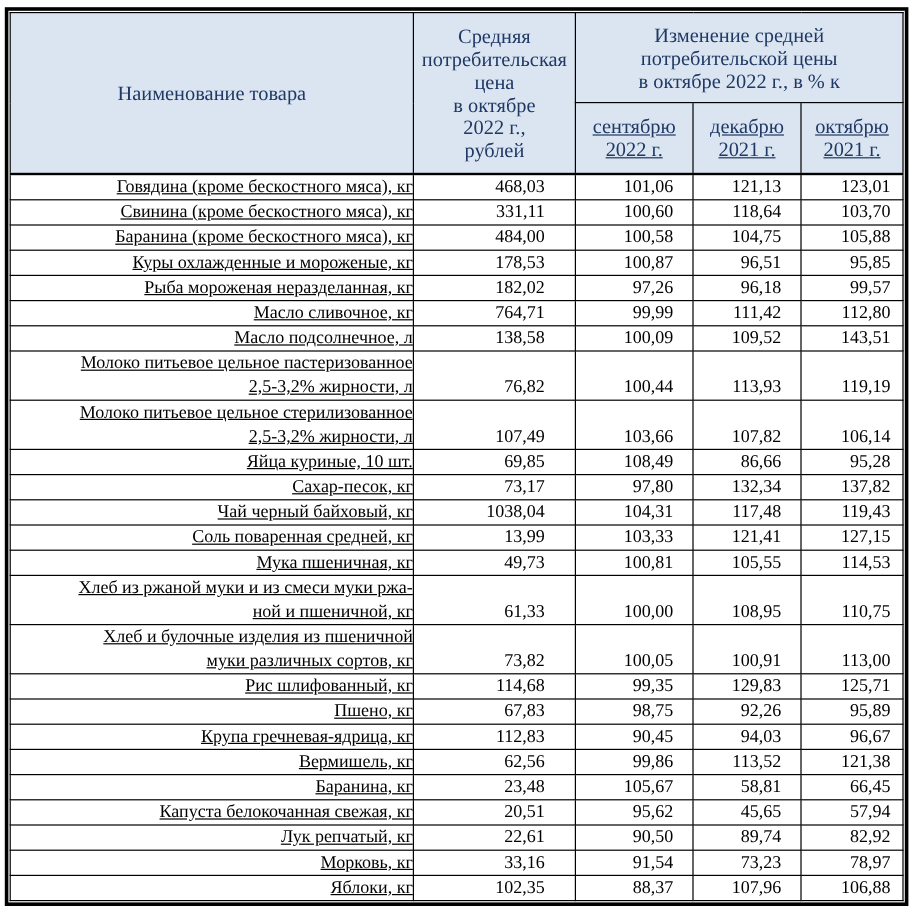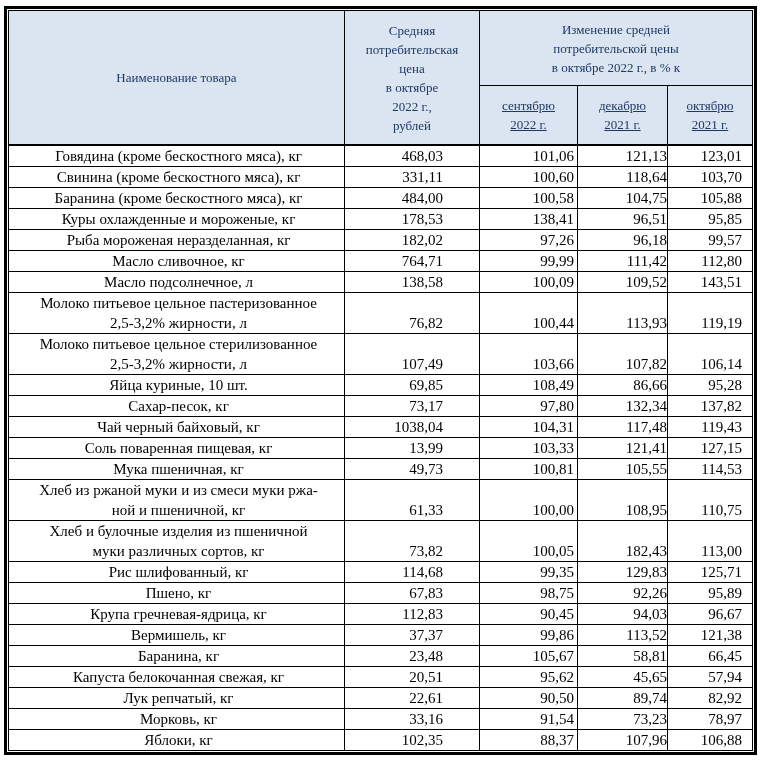--- a/index.html
+++ b/index.html
@@ -22,39 +22,39 @@
     width: 744px;
   }
   th, td { border: 1px solid #000; }
   thead th {
     background: var(--header-bg, #dbe5f1);
     color: var(--header-text, #1f3864);
     font-weight: normal;
     text-align: center;
     vertical-align: middle;
     white-space: pre-line;
-    font-size: 13px;
+    font-size: 17px;
     line-height: 19px;
     padding: 2px;
   }
   thead { border-bottom: 2px solid #000; }
   tr.hdr-top th.change { height: 70px; }
   tr.hdr-sub th { height: 54px; text-decoration: underline; }
   tbody td {
     font-size: 15px;
     line-height: 20px;
     color: var(--body-text, #000);
     vertical-align: bottom;
     padding: 0;
   }
-  td.name  { text-align: center;  padding-left: 4px; white-space: pre-line; }
+  td.name  { text-align: right;  padding-left: 4px; white-space: pre-line; text-decoration: underline; }
   td.num   { text-align: right; }
-  td.price { padding-right: 36px; }
-  td.p1    { padding-right: 3px; }
-  td.p2    { }
+  td.price { padding-right: 25px; }
+  td.p1    { padding-right: 16px; }
+  td.p2    { padding-right: 16px; }
   td.p3    { padding-right: 10px; }
 </style>
 </head>
 <body>
 
 <div class="frame">
   <table>
     <colgroup>
       <col style="width:336px">
       <col style="width:135px">
@@ -102,21 +102,21 @@
         <tr>
           <td class="name">Баранина (кроме бескостного мяса), кг</td>
           <td class="num price">484,00</td>
           <td class="num p1">100,58</td>
           <td class="num p2">104,75</td>
           <td class="num p3">105,88</td>
         </tr>
         <tr>
           <td class="name">Куры охлажденные и мороженые, кг</td>
           <td class="num price">178,53</td>
-          <td class="num p1">138,41</td>
+          <td class="num p1">100,87</td>
           <td class="num p2">96,51</td>
           <td class="num p3">95,85</td>
         </tr>
         <tr>
           <td class="name">Рыба мороженая неразделанная, кг</td>
           <td class="num price">182,02</td>
           <td class="num p1">97,26</td>
           <td class="num p2">96,18</td>
           <td class="num p3">99,57</td>
         </tr>
@@ -165,21 +165,21 @@
           <td class="num p3">137,82</td>
         </tr>
         <tr>
           <td class="name">Чай черный байховый, кг</td>
           <td class="num price">1038,04</td>
           <td class="num p1">104,31</td>
           <td class="num p2">117,48</td>
           <td class="num p3">119,43</td>
         </tr>
         <tr>
-          <td class="name">Соль поваренная пищевая, кг</td>
+          <td class="name">Соль поваренная средней, кг</td>
           <td class="num price">13,99</td>
           <td class="num p1">103,33</td>
           <td class="num p2">121,41</td>
           <td class="num p3">127,15</td>
         </tr>
         <tr>
           <td class="name">Мука пшеничная, кг</td>
           <td class="num price">49,73</td>
           <td class="num p1">100,81</td>
           <td class="num p2">105,55</td>
@@ -191,21 +191,21 @@
           <td class="num price">61,33</td>
           <td class="num p1">100,00</td>
           <td class="num p2">108,95</td>
           <td class="num p3">110,75</td>
         </tr>
         <tr>
           <td class="name">Хлеб и булочные изделия из пшеничной
 муки различных сортов, кг</td>
           <td class="num price">73,82</td>
           <td class="num p1">100,05</td>
-          <td class="num p2">182,43</td>
+          <td class="num p2">100,91</td>
           <td class="num p3">113,00</td>
         </tr>
         <tr>
           <td class="name">Рис шлифованный, кг</td>
           <td class="num price">114,68</td>
           <td class="num p1">99,35</td>
           <td class="num p2">129,83</td>
           <td class="num p3">125,71</td>
         </tr>
         <tr>
@@ -217,21 +217,21 @@
         </tr>
         <tr>
           <td class="name">Крупа гречневая-ядрица, кг</td>
           <td class="num price">112,83</td>
           <td class="num p1">90,45</td>
           <td class="num p2">94,03</td>
           <td class="num p3">96,67</td>
         </tr>
         <tr>
           <td class="name">Вермишель, кг</td>
-          <td class="num price">37,37</td>
+          <td class="num price">62,56</td>
           <td class="num p1">99,86</td>
           <td class="num p2">113,52</td>
           <td class="num p3">121,38</td>
         </tr>
         <tr>
           <td class="name">Баранина, кг</td>
           <td class="num price">23,48</td>
           <td class="num p1">105,67</td>
           <td class="num p2">58,81</td>
           <td class="num p3">66,45</td>

